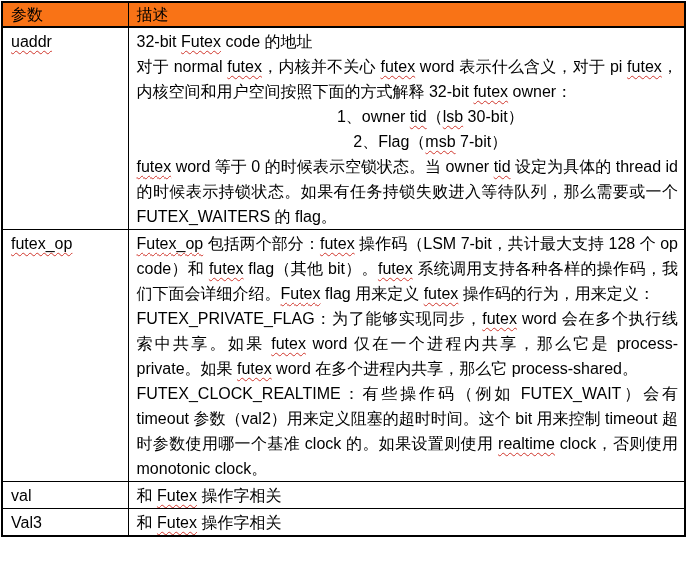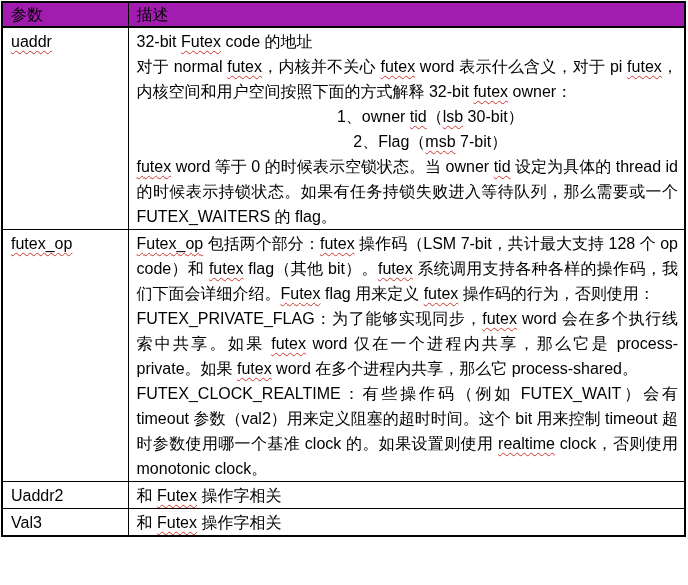--- a/index.html
+++ b/index.html
@@ -27,21 +27,21 @@
     overflow: hidden;
     padding: 1px 6px 0 8px;
     font-size: 16px;
     line-height: 25px;
     font-weight: normal;
     text-align: left;
     box-sizing: content-box;
     word-break: break-word;
   }
   .doc-table th.hdr {
-    background: #a21caf;
+    background: #f97316;
     border-bottom: 2px solid #000000;
     height: 22px;
     line-height: 22px;
   }
   tr.r-uaddr > td { height: 198px; }
   tr.r-op    > td { height: 249px; margin-top: 12px; }
   tr.r-small > td { height: 25px; }
   .para { text-align: justify; margin: 0; }
   .para.list { padding-left: 46px; text-align: center; }
   .sq {
@@ -74,27 +74,27 @@
           <div class="para"><span>32-bit </span><span class="sq">Futex</span><span> code 的地址</span></div>
           <div class="para"><span>对于 normal </span><span class="sq">futex</span><span>，内核并不关心 </span><span class="sq">futex</span><span> word 表示什么含义，对于 pi </span><span class="sq">futex</span><span>，内核空间和用户空间按照下面的方式解释 32-bit </span><span class="sq">futex</span><span> owner：</span></div>
           <div class="para list"><span>1、owner </span><span class="sq">tid</span><span>（</span><span class="sq">lsb</span><span> 30-bit）</span></div>
           <div class="para list"><span>2、Flag（</span><span class="sq">msb</span><span> 7-bit）</span></div>
           <div class="para"><span class="sq">futex</span><span> word 等于 0 的时候表示空锁状态。当 owner </span><span class="sq">tid</span><span> 设定为具体的 thread id 的时候表示持锁状态。如果有任务持锁失败进入等待队列，那么需要或一个 FUTEX_WAITERS 的 flag。</span></div>
         </td>
     </tr>
     <tr class="r-op">
       <td><span class="sq">futex_op</span></td>
       <td>
-          <div class="para"><span class="sq">Futex_op</span><span> 包括两个部分：</span><span class="sq">futex</span><span> 操作码（LSM 7-bit，共计最大支持 128 个 op code）和 </span><span class="sq">futex</span><span> flag（其他 bit）。</span><span class="sq">futex</span><span> 系统调用支持各种各样的操作码，我们下面会详细介绍。</span><span class="sq">Futex</span><span> flag 用来定义 </span><span class="sq">futex</span><span> 操作码的行为，否则使用：</span></div>
+          <div class="para"><span class="sq">Futex_op</span><span> 包括两个部分：</span><span class="sq">futex</span><span> 操作码（LSM 7-bit，共计最大支持 128 个 op code）和 </span><span class="sq">futex</span><span> flag（其他 bit）。</span><span class="sq">futex</span><span> 系统调用支持各种各样的操作码，我们下面会详细介绍。</span><span class="sq">Futex</span><span> flag 用来定义 </span><span class="sq">futex</span><span> 操作码的行为，用来定义：</span></div>
           <div class="para"><span>FUTEX_PRIVATE_FLAG：为了能够实现同步，</span><span class="sq">futex</span><span> word 会在多个执行线索中共享。如果 </span><span class="sq">futex</span><span> word 仅在一个进程内共享，那么它是 process-private。如果 </span><span class="sq">futex</span><span> word 在多个进程内共享，那么它 process-shared。</span></div>
           <div class="para"><span>FUTEX_CLOCK_REALTIME：有些操作码（例如 FUTEX_WAIT）会有 timeout 参数（val2）用来定义阻塞的超时时间。这个 bit 用来控制 timeout 超时参数使用哪一个基准 clock 的。如果设置则使用 </span><span class="sq">realtime</span><span> clock，否则使用 monotonic clock。</span></div>
         </td>
     </tr>
     <tr class="r-small">
-      <td><span>Uaddr2</span></td>
+      <td><span>val</span></td>
       <td>
           <div class="para"><span>和 </span><span class="sq">Futex</span><span> 操作字相关</span></div>
         </td>
     </tr>
     <tr class="r-small">
       <td><span>Val3</span></td>
       <td>
           <div class="para"><span>和 </span><span class="sq">Futex</span><span> 操作字相关</span></div>
         </td>
     </tr>

